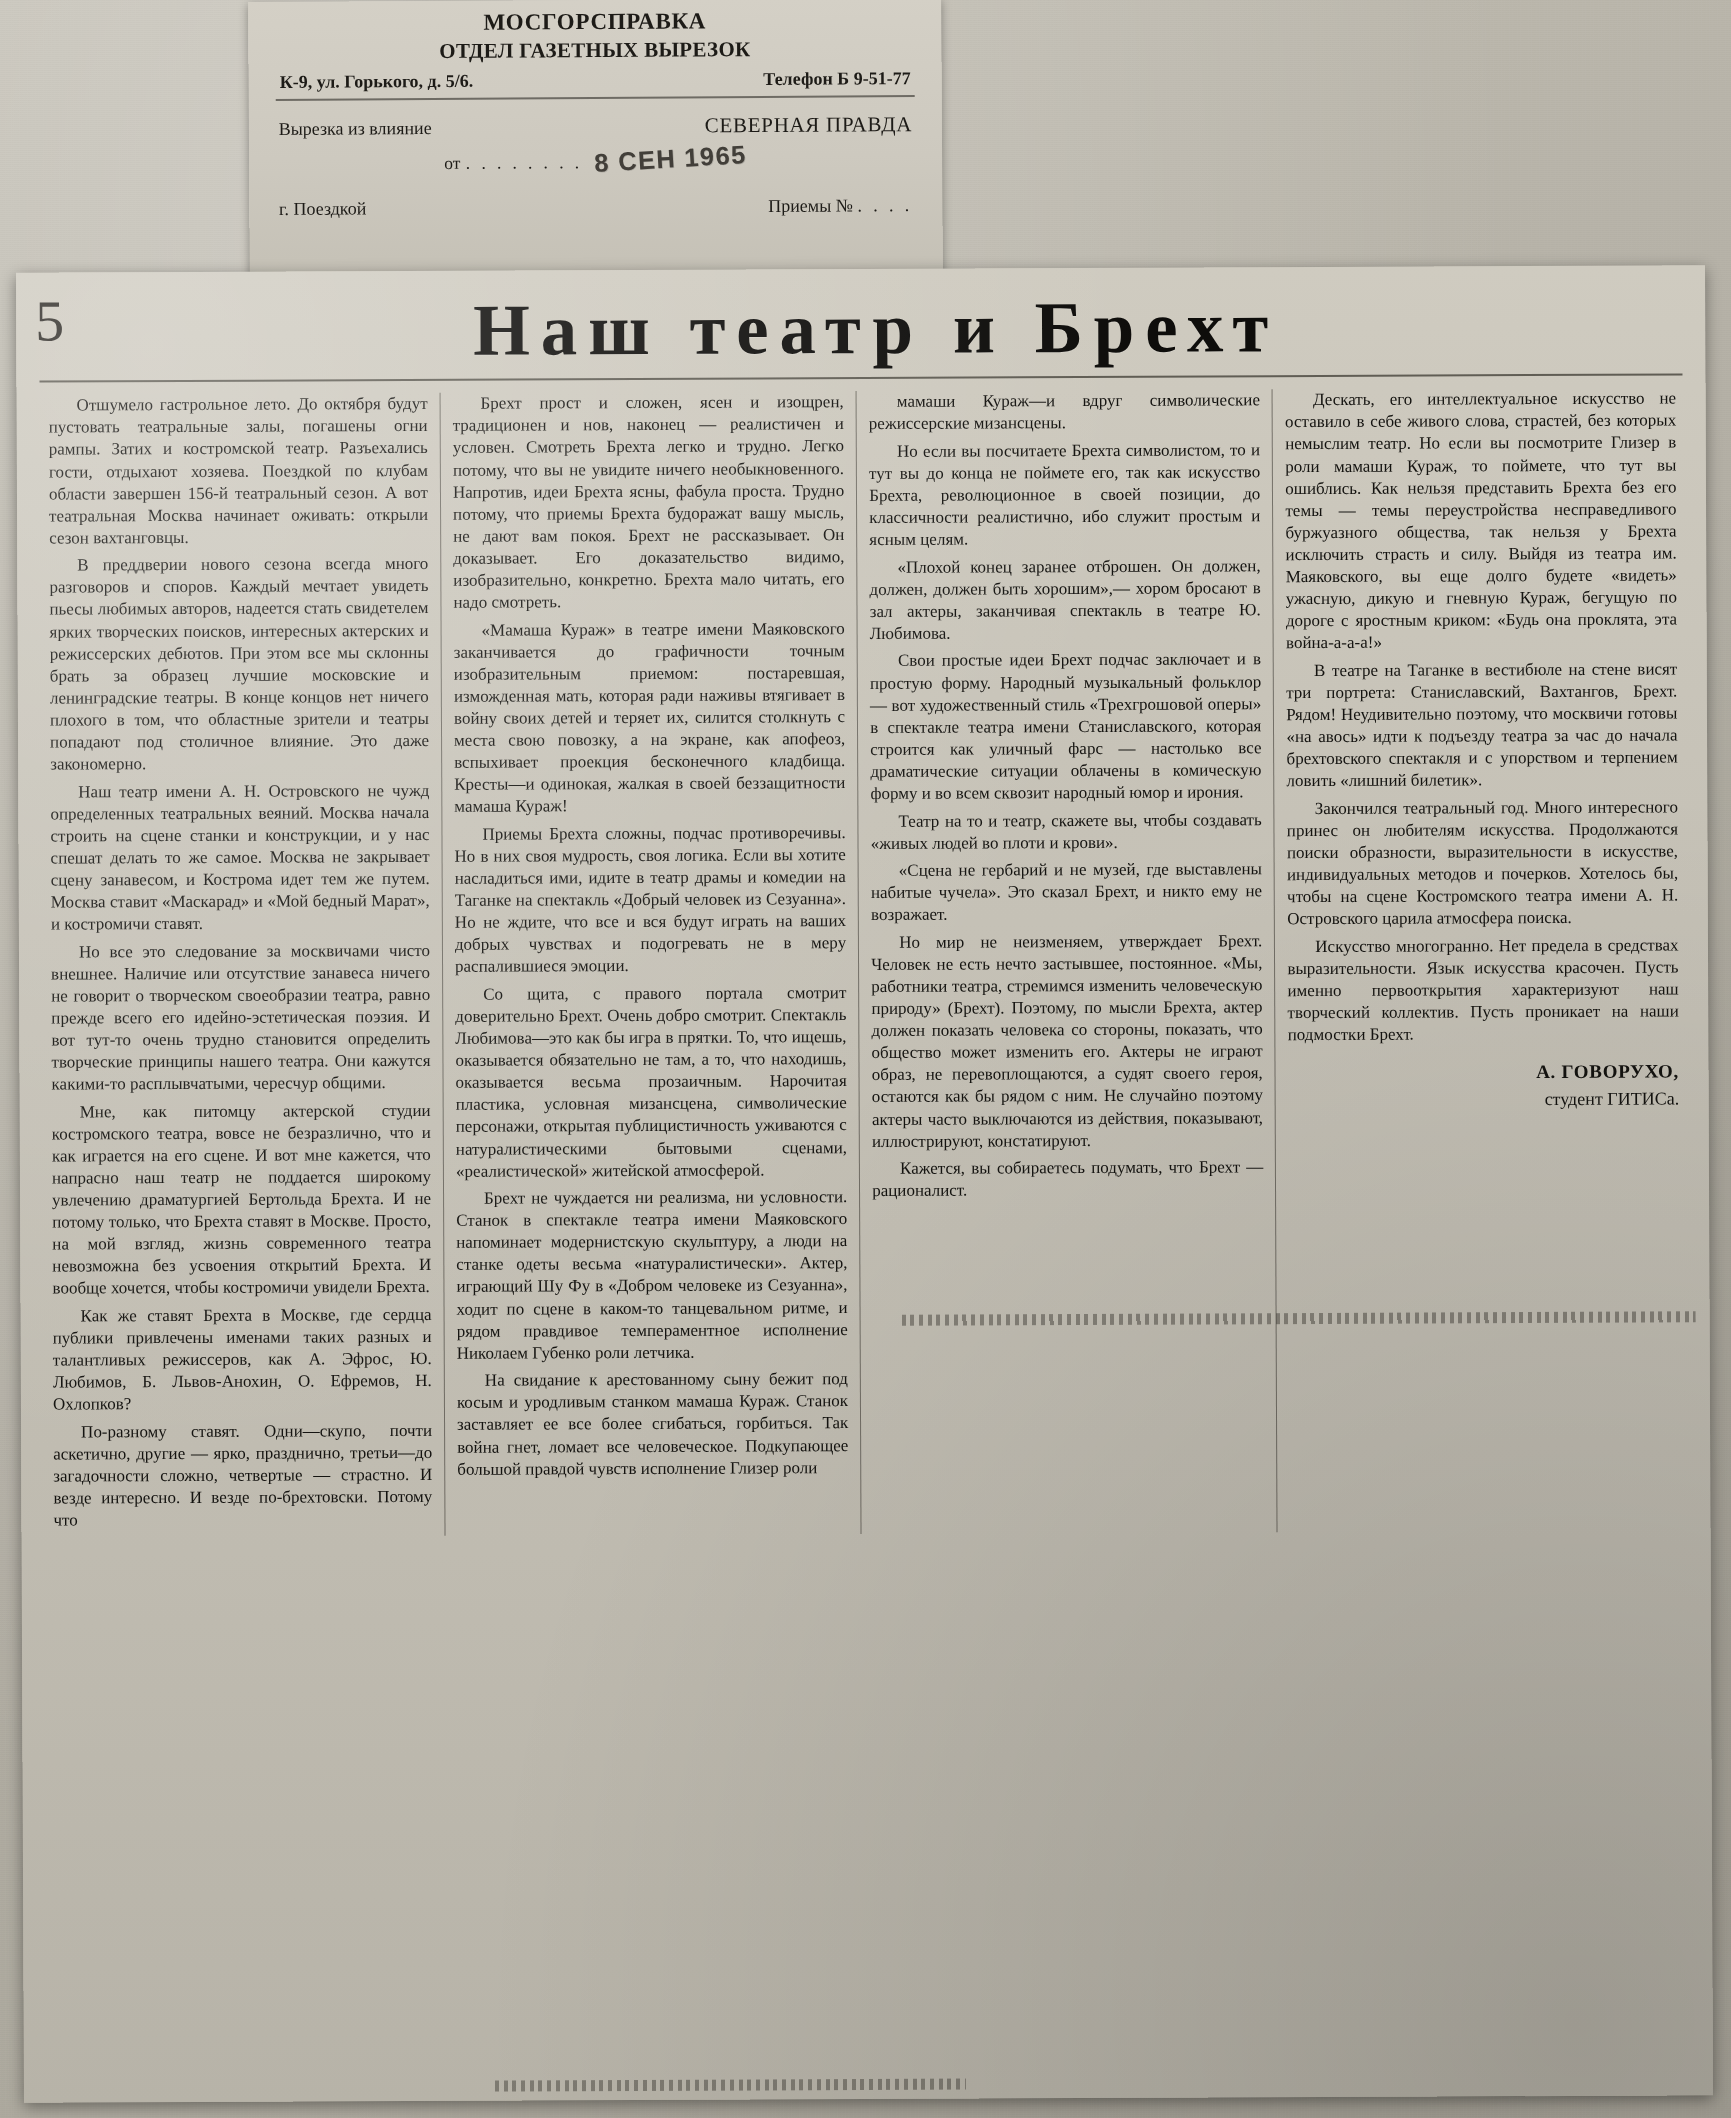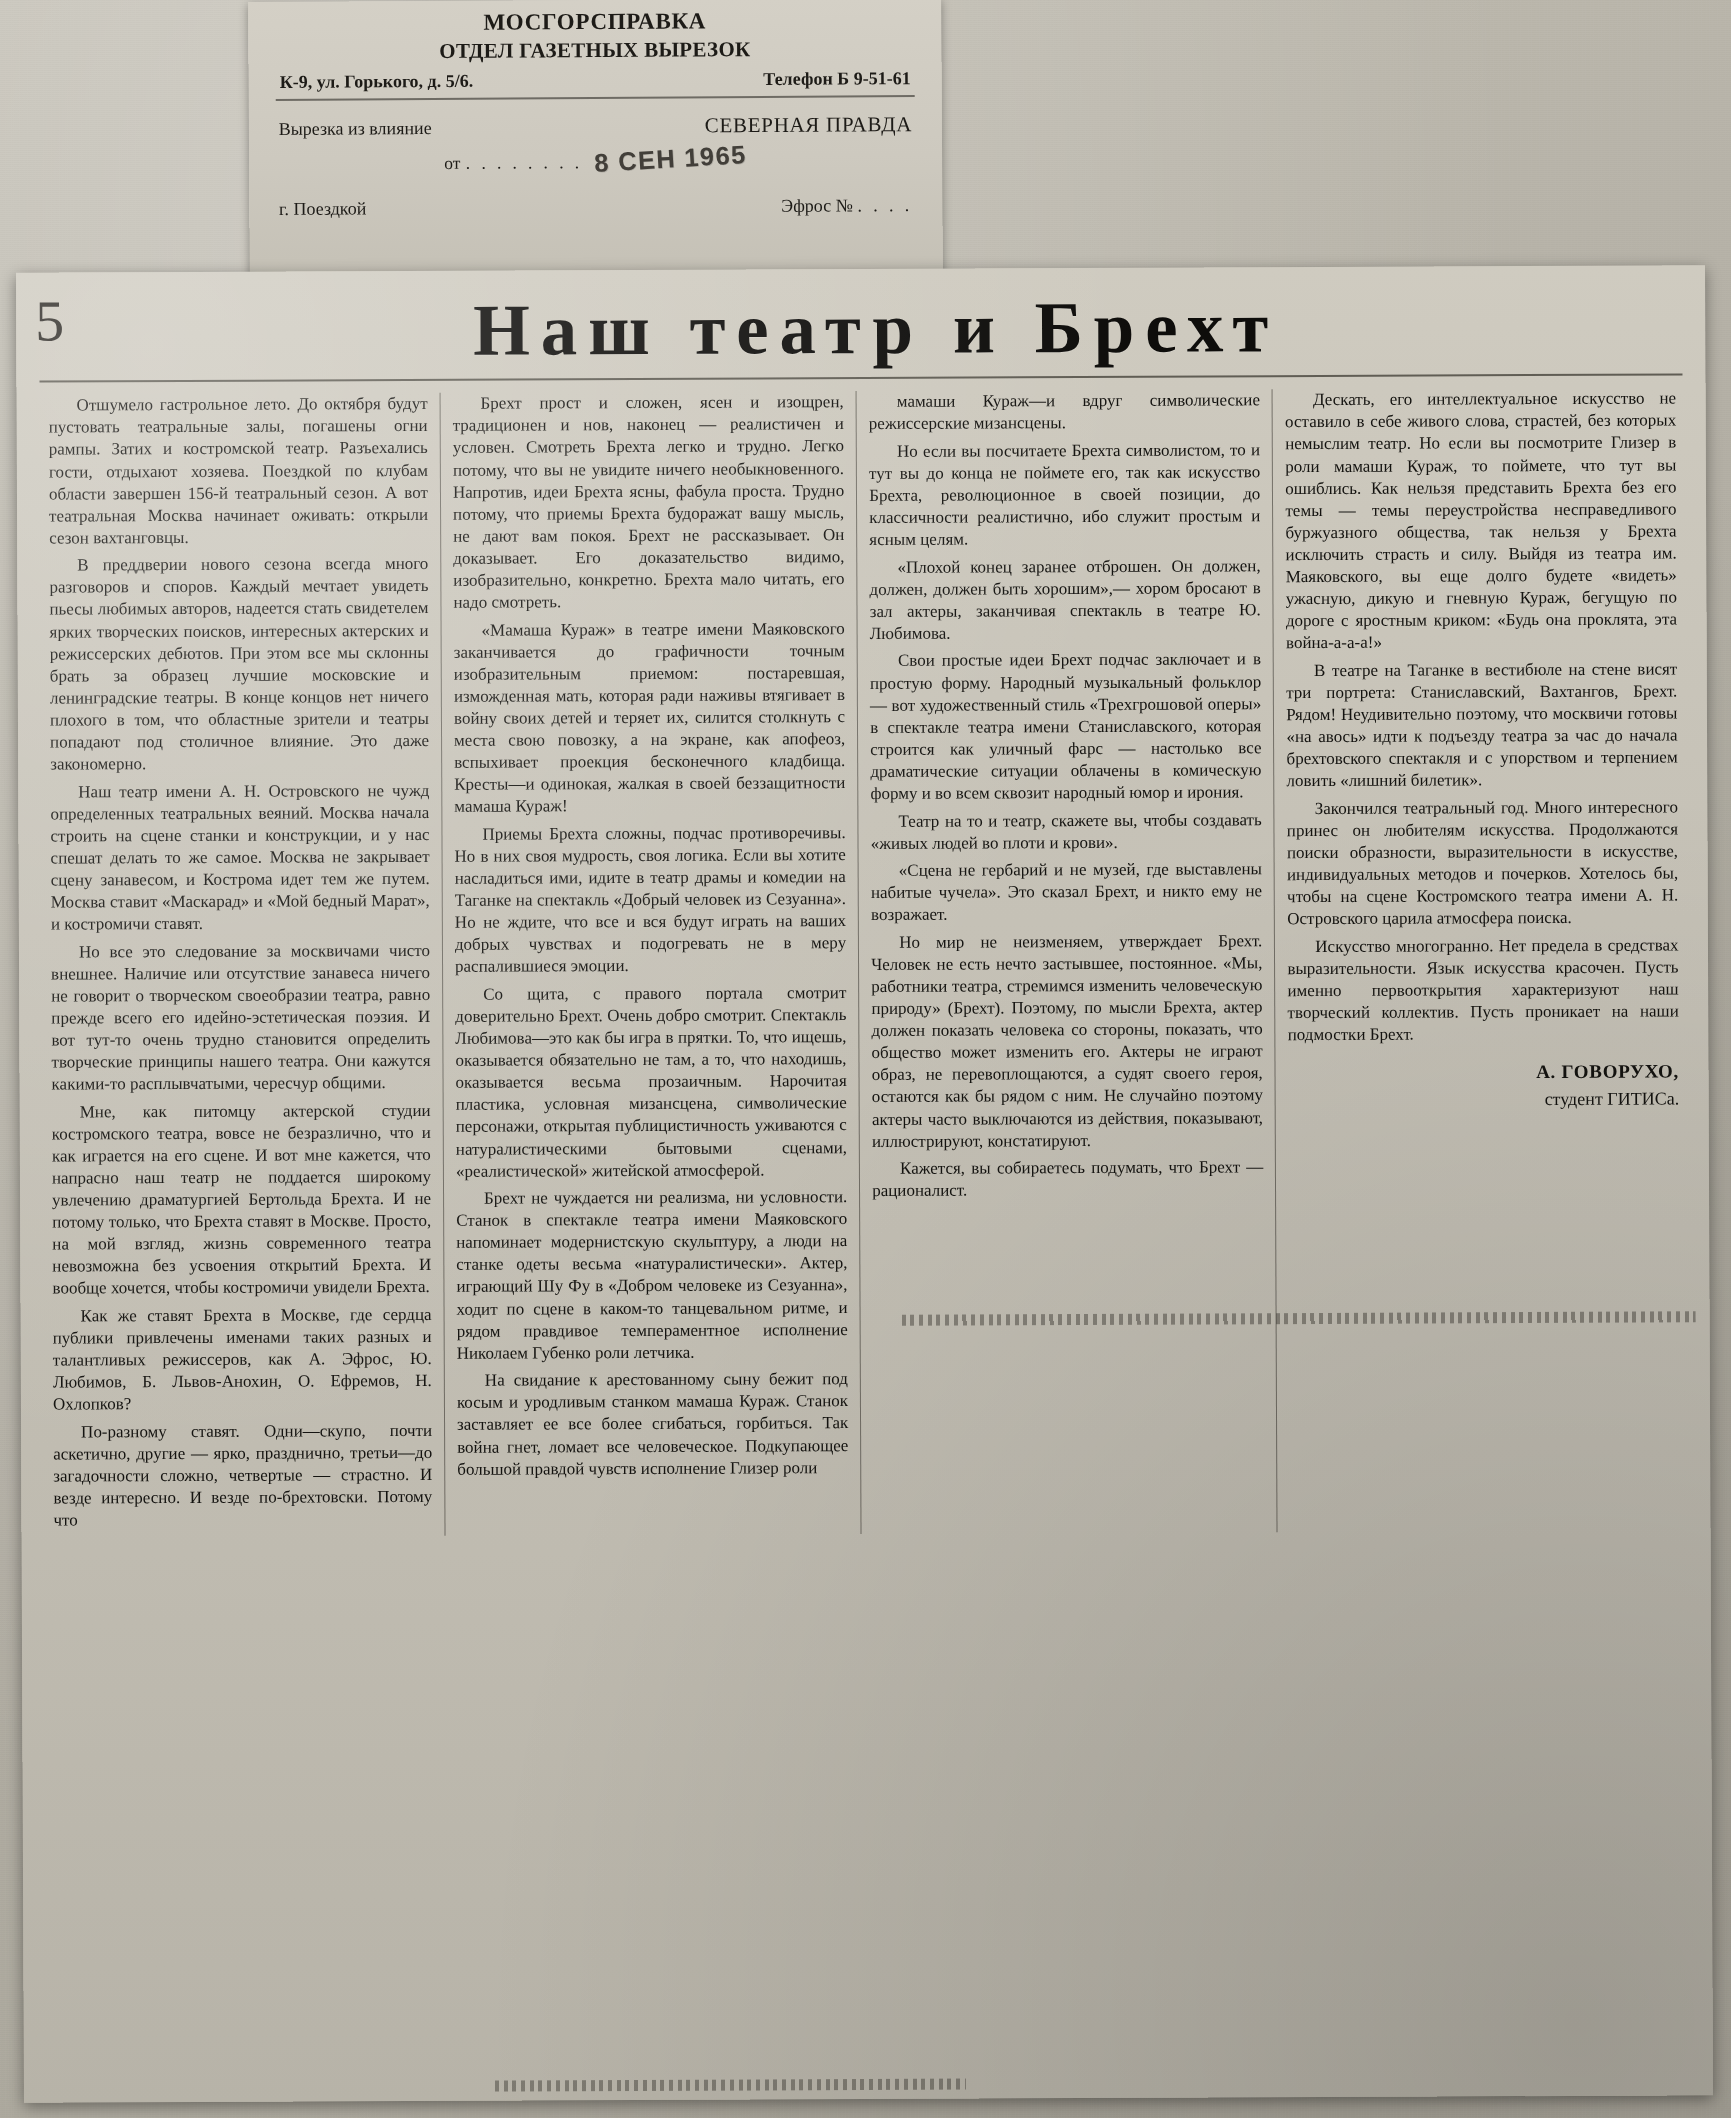--- a/index.html
+++ b/index.html
@@ -231,36 +231,36 @@
 
 <div id="page">
   <div class="grain"></div>
 
   <div id="slip">
     <div class="slip-inner">
       <div class="slip-title">МОСГОРСПРАВКА</div>
       <div class="slip-sub">ОТДЕЛ ГАЗЕТНЫХ ВЫРЕЗОК</div>
       <div class="slip-addr">
         <span>К-9, ул. Горького, д. 5/6.</span>
-        <span>Телефон Б 9-51-61</span>
+        <span>Телефон Б 9-51-77</span>
       </div>
       <div class="slip-rule"></div>
       <div class="slip-row">
         <span class="lbl">Вырезка из влияние</span>
         <span class="slip-paper">СЕВЕРНАЯ ПРАВДА</span>
       </div>
       <div class="slip-date-row">
         <span>от</span>
         <span class="dots">. . . . . . . .</span>
         <span class="stamp">8 СЕН 1965</span>
       </div>
       <div class="slip-row2">
         <span>г. Поездкой</span>
         <span>
-          <span>Эфрос №</span>
+          <span>Приемы №</span>
           <span class="dots">. . . .</span>
         </span>
       </div>
     </div>
   </div>
 
   <div id="clip">
 
     <div class="headline-wrap">
       <div class="page-no">5</div>

